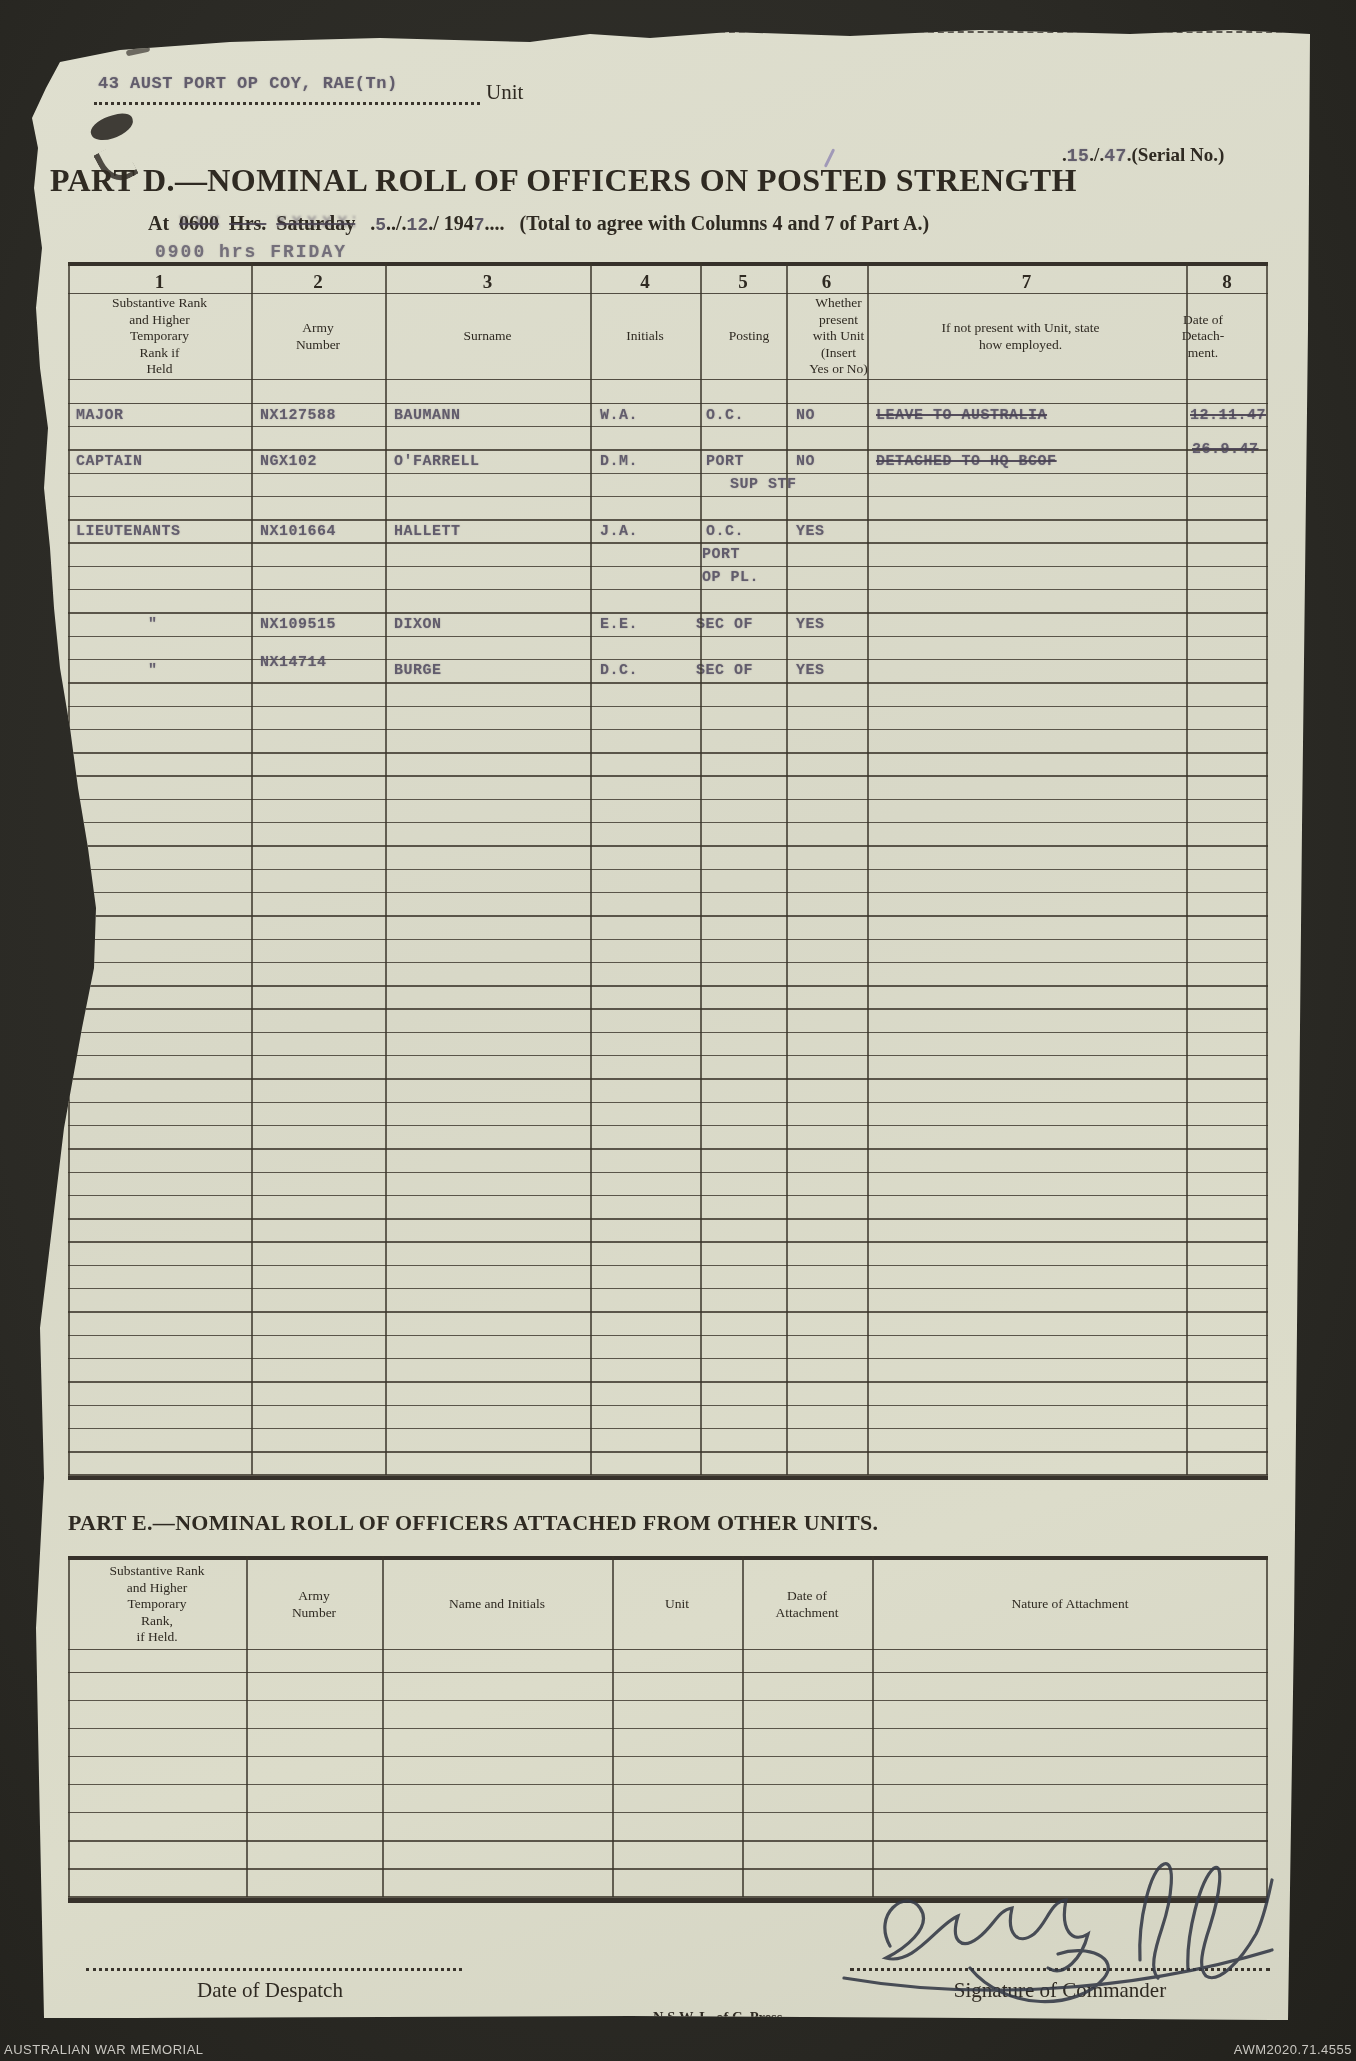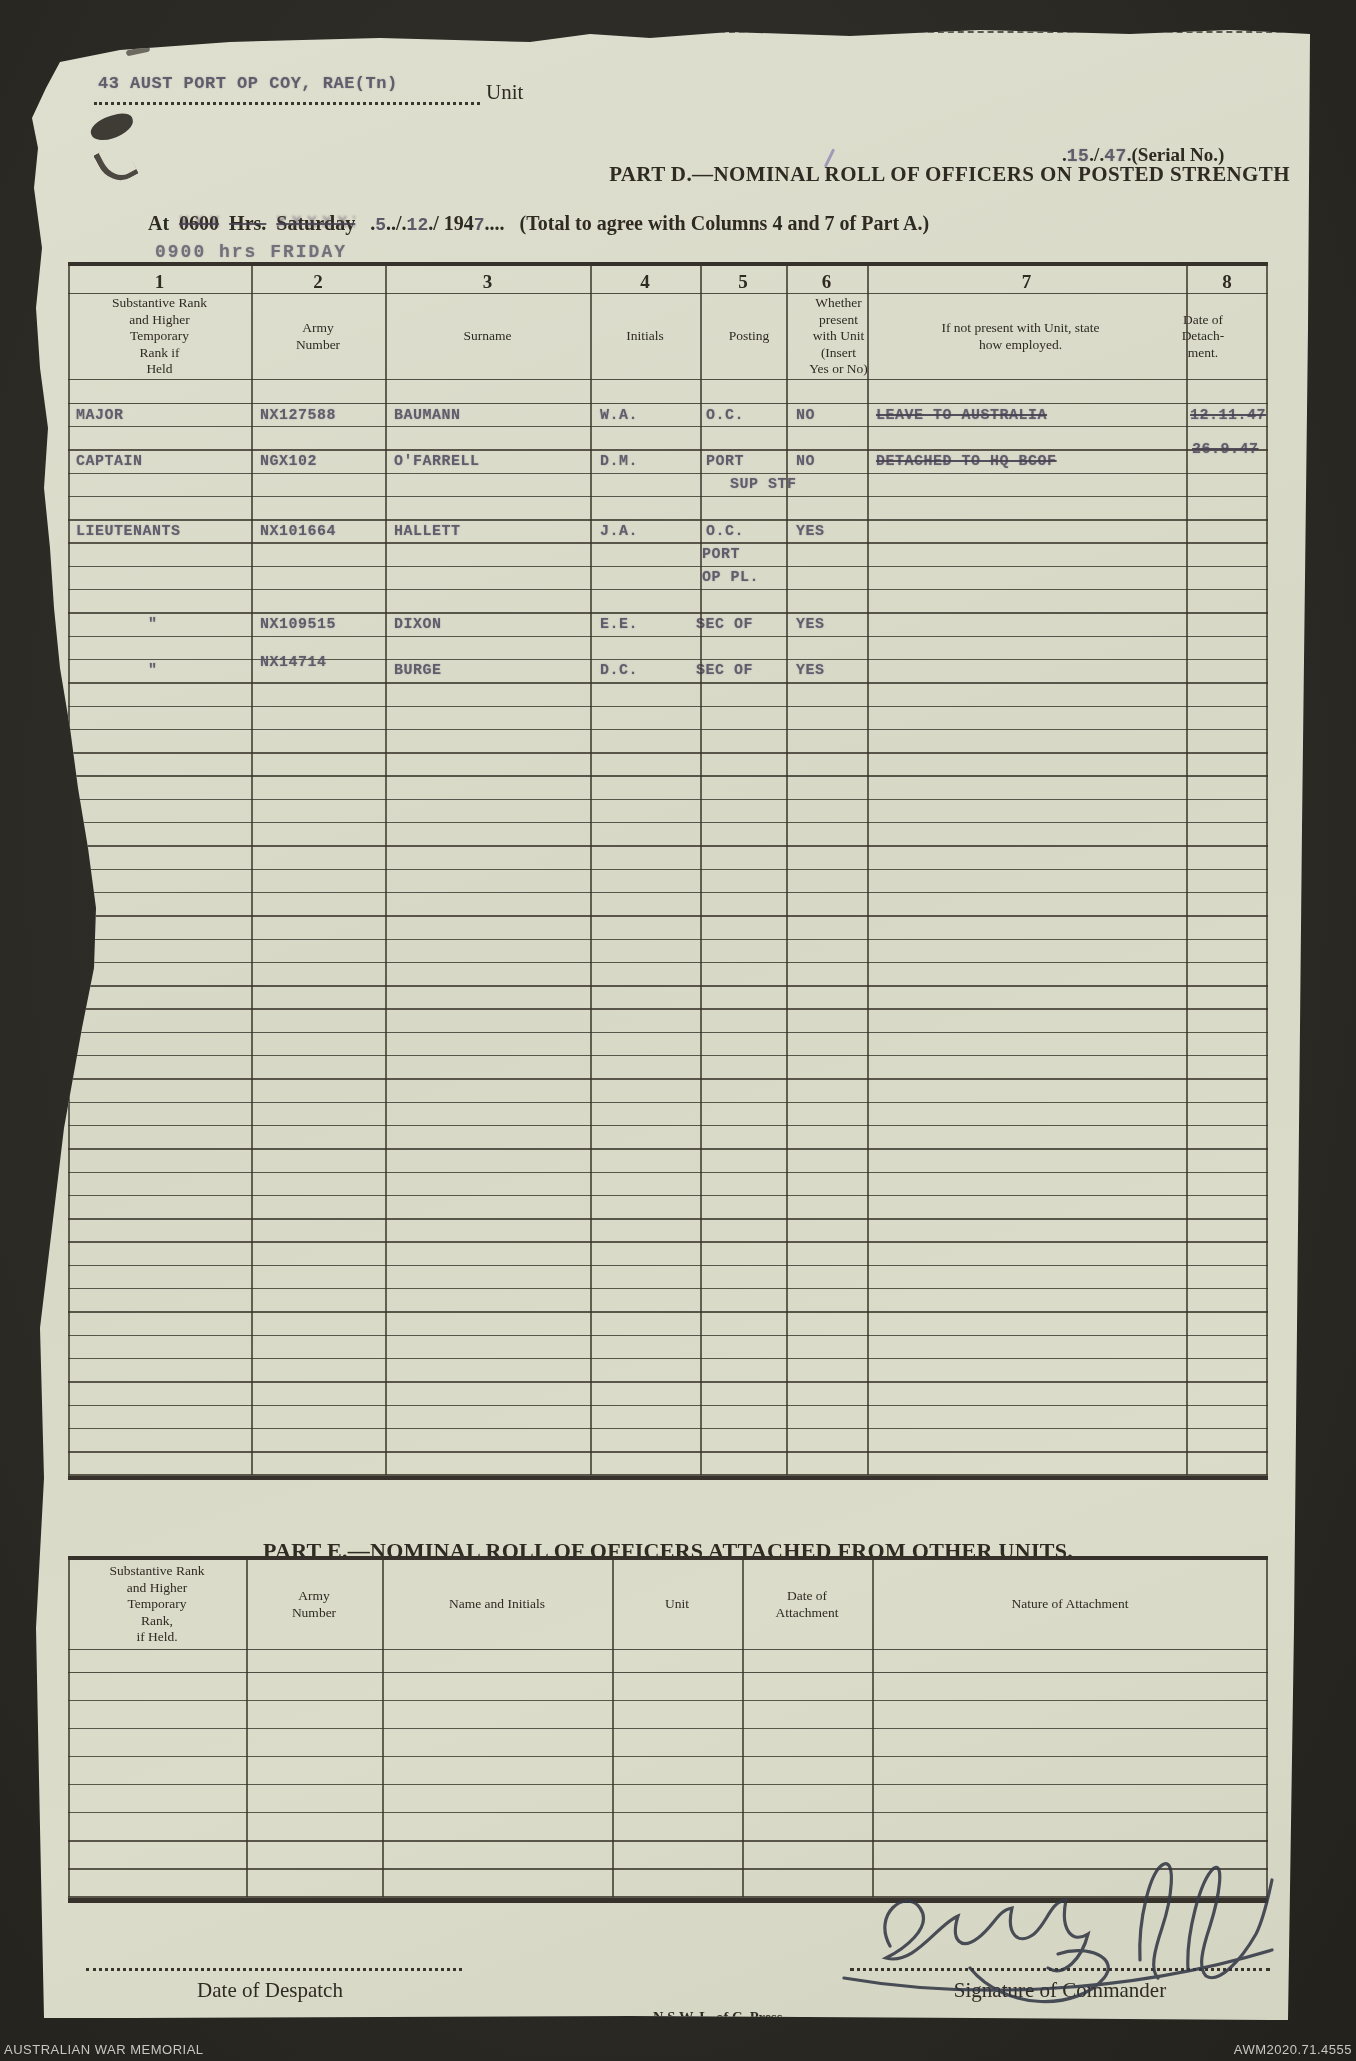--- a/index.html
+++ b/index.html
@@ -21,22 +21,22 @@
   
   .unit-typed{position:absolute;left:68px;top:46px;font-size:17px;white-space:nowrap;}
   .unit-dots{position:absolute;left:64px;top:50px;width:386px;border-bottom:3px dotted #3a352d;height:24px;}
   .unit-label{position:absolute;left:456px;top:52px;font-size:21px;}
   .formref{position:absolute;left:1040px;top:46px;width:226px;text-align:center;line-height:1.1;}
   .formref .l1{font-size:19px;font-weight:bold;letter-spacing:.5px;}
   .formref .l2{font-size:19px;font-weight:bold;}
   .formref .l3{font-size:14px;font-weight:bold;}
   .serial{position:absolute;left:1032px;top:116px;font-size:19px;font-weight:bold;white-space:nowrap;}
   .serial .typed{font-size:18px;}
-  .title-d{position:absolute;left:20px;top:134px;width:1240px;text-align:right;
-    font-size:21px;font-weight:bold;letter-spacing:.4px;}
+  .title-d{position:absolute;left:20px;top:134px;width:1240px;text-align:left;
+    font-size:32px;font-weight:bold;letter-spacing:.4px;}
   .atline{position:absolute;left:118px;top:184px;font-size:20px;font-weight:bold;white-space:nowrap;}
   .overwrap{position:relative;display:inline-block;}
   .overstrike{position:absolute;left:0;top:1px;width:100%;overflow:hidden;
     font-family:"Liberation Mono",monospace;font-size:17px;letter-spacing:5px;
     color:rgba(85,78,95,.5);filter:blur(1px);pointer-events:none;}
   .typed-digit{font-family:"Liberation Mono",monospace;font-size:18px;color:rgba(80,74,92,.9);
     filter:blur(.3px);font-weight:bold;}
   .stamp-friday{position:absolute;left:125px;top:214px;font-size:18px;letter-spacing:2px;
     filter:blur(.65px);opacity:.85;}
   
@@ -60,22 +60,22 @@
   .numrow .cell{font-size:19px;font-weight:bold;padding-top:5px;}
   .labrow{height:86px;align-items:center;}
   .labrow .cell,.labrow-e .cell{font-size:13.5px;line-height:1.22;white-space:pre-line;}
   .spacer23{height:23px;}
   .pd-body{position:relative;height:1072px;
     background:repeating-linear-gradient(to bottom, transparent 0px, transparent 21.9px, rgba(58,52,42,.8) 21.9px, rgba(58,52,42,.8) 23.3px);}
   .botbar{height:4px;background:#36312a;}
   .vline{position:absolute;top:0;width:1.5px;background:rgba(58,52,42,.75);}
   .entry{position:absolute;font-size:15px;white-space:nowrap;height:20px;}
   
-  .title-e{position:absolute;left:38px;top:1482px;width:1200px;text-align:center;
-    font-size:22px;font-weight:bold;letter-spacing:.3px;margin-top:28px;}
+  .title-e{position:absolute;left:38px;top:1482px;width:1200px;text-align:left;
+    font-size:22px;font-weight:bold;letter-spacing:.3px;}
   .labrow-e{height:94px;align-items:center;}
   .spacer22{height:22px;}
   .pe-body{position:relative;height:225px;
     background:repeating-linear-gradient(to bottom, transparent 0px, transparent 26.7px, rgba(58,52,42,.8) 26.7px, rgba(58,52,42,.8) 28.1px);}
   .botbar-e{height:5px;background:#36312a;}
   
   .dotline{position:absolute;border-bottom:3px dotted #3a352d;height:0;}
   .dl-left{left:56px;top:1940px;width:376px;}
   .dl-right{left:820px;top:1940px;width:420px;}
   .sign-label,.desp-label{position:absolute;top:1950px;font-size:21px;text-align:center;}

